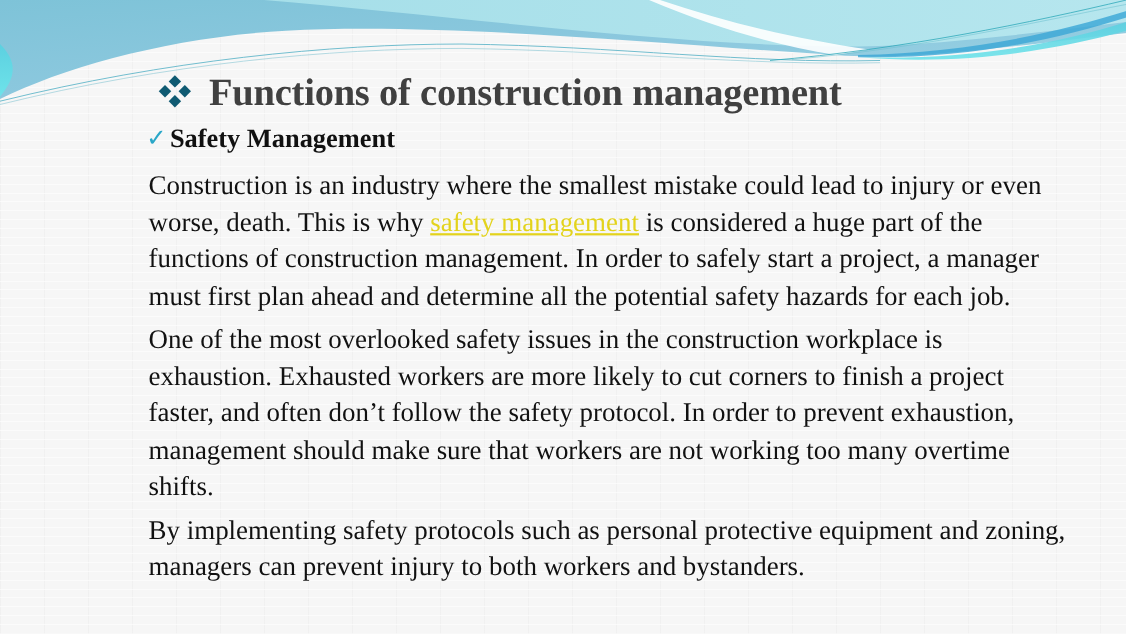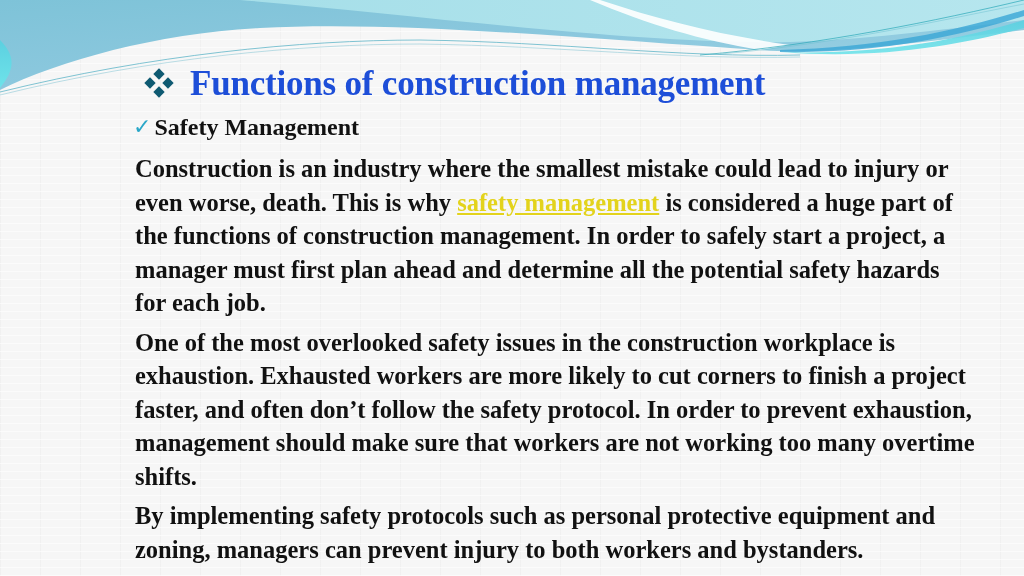--- a/index.html
+++ b/index.html
@@ -20,39 +20,39 @@
       display: flex; align-items: center;
     }
     .diamond-bullet {
       width: 34px; height: 30px; margin-right: 14px; position: relative;
     }
     .diamond-bullet span {
       position: absolute; width: 8px; height: 8px; background: #0f5a72;
       transform: rotate(45deg);
     }
     .title {
-      color: #1d4ed8; font-weight: bold; font-size: 35px; line-height: 44px;
+      color: #404040; font-weight: bold; font-size: 35px; line-height: 44px;
       letter-spacing: -0.2px;
     }
     .subheading-row {
       position: absolute; left: 133px; top: 112px;
       display: flex; align-items: center;
     }
     .check-icon {
       color: #2aa7c8; font-size: 22px; margin-right: 3px; line-height: 30px;
       font-family: "DejaVu Sans", sans-serif;
     }
     .subheading {
       font-weight: bold; font-size: 24px; color: #111; line-height: 30px;
     }
     .body-text {
       position: absolute; left: 135px; top: 152px; width: 840px;
       font-size: 24.5px; line-height: 33.5px; color: #111;
     }
-    .body-text p { margin: 0 0 6px 0; font-weight: bold; }
+    .body-text p { margin: 0 0 6px 0; }
     .link {
       color: #e3d31c; text-decoration: underline; text-underline-offset: 2px;
       cursor: pointer;
     }
   </style>
 </head>
 <body>
 
 <div class="texture"></div>
 

